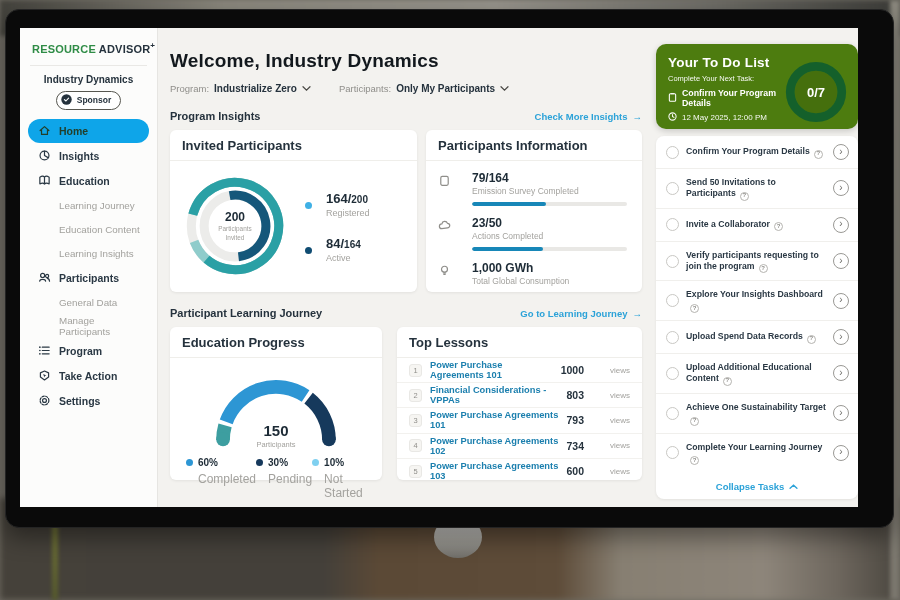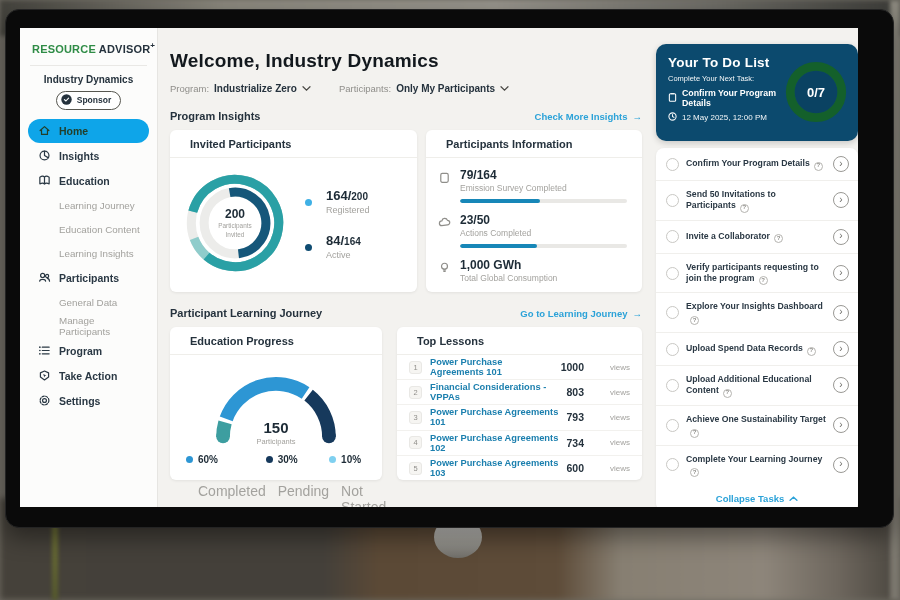--- a/index.html
+++ b/index.html
@@ -45,68 +45,68 @@
   .page-title{font-size:19px;font-weight:bold;color:#12181d;margin:22px 0 11px;letter-spacing:.2px}
   .filters{display:flex;gap:28px;align-items:center;margin-bottom:16px}
   .filter{display:flex;gap:5px;font-size:9.5px;color:#8f8e8a;cursor:pointer}
   .f-value{font-size:10px;font-weight:bold;color:#25323d}
   .chev svg{stroke:#4a4a46;fill:none;stroke-width:1.4;stroke-linecap:round}
   .sec-row{display:flex;justify-content:space-between;align-items:center;margin:0 0 8px}
   .sec-title{font-size:11px;font-weight:bold;color:#25323d}
   .sec-link{display:flex;gap:5px;align-items:center;font-size:9.5px;font-weight:bold;color:#2ba2d8;cursor:pointer;text-decoration:none}
   .cards-row{display:flex;margin-bottom:15px}
   .card{background:#fff;border-radius:6px;box-shadow:0 1px 3px rgba(0,0,0,.07)}
-  .card-title{padding:8px 20px 7px;font-size:11px;font-weight:bold;color:#25323d;border-bottom:1px solid #efeeea}
+  .card-title{padding:8px 12px 7px;font-size:13px;font-weight:bold;color:#25323d;border-bottom:1px solid #efeeea}
 
   .card-invited{width:247px;height:162px;margin-right:9px}
   .card-pinfo{width:216px;height:162px}
   .donut-body{display:flex;align-items:center;padding:8px 4px 0 8px}
   .donut-wrap{position:relative;width:114px;height:114px}
   .donut-center{position:absolute;inset:0;display:flex;flex-direction:column;align-items:center;justify-content:center;text-align:center}
   .dc-num{font-size:12px;font-weight:bold;color:#1d2b36}
   .dc-label{font-size:6.4px;color:#a3a29e;width:48px;line-height:1.3;margin-top:1px}
   .legend-col{display:flex;flex-direction:column;justify-content:center;gap:16px;margin-left:13px}
   .lg-item{display:flex;gap:14px;align-items:center}
   .lg-dot{width:7px;height:7px;border-radius:50%;margin-top:4px;flex:none}
   .lg-num{font-size:13px;font-weight:bold;color:#1d2b36;line-height:1.1}
   .lg-den{font-size:10px}
   .lg-label{font-size:9px;color:#a3a29e;margin-top:1px}
 
   .stats{padding:10px 12px 0}
-  .stat{display:flex;gap:9px;margin-bottom:10px}
+  .stat{display:flex;gap:21px;margin-bottom:10px}
   .stat .ic{color:#8f8e8a;margin-top:2px}
   .stat-main{flex:1}
   .stat-val{font-size:12px;font-weight:bold;color:#1d2b36}
   .stat-label{font-size:8.5px;color:#a3a29e;margin:1px 0 6px}
   .bar{height:4px;background:#e9e8e5;border-radius:2px;overflow:hidden;width:98%}
   .bar-fill{height:100%;border-radius:2px}
 
   .card-edu{width:212px;height:153px;margin-right:15px}
   .card-lessons{width:245px;height:153px}
   .gauge-wrap{position:relative;width:150px;height:84px;margin:7px auto 0}
   .gauge-center{position:absolute;left:0;right:0;bottom:0;text-align:center}
   .gc-num{font-size:15px;font-weight:bold;color:#1d2b36;line-height:1}
   .gc-label{font-size:7.5px;color:#a3a29e;margin-top:2px}
   .edu-legend{display:flex;justify-content:space-between;padding:8px 14px 0 16px}
   .el-item{display:flex;gap:5px;align-items:flex-start}
   .el-dot{width:7px;height:7px;border-radius:50%;margin-top:2px;flex:none}
   .el-pct{font-size:10px;font-weight:bold;color:#1d2b36;line-height:1.1}
-  .el-label{font-size:14px;color:#a3a29e;margin-top:18px}
+  .el-label{font-size:12px;color:#a3a29e;margin-top:4px}
 
   .lesson{display:flex;align-items:center;gap:8px;padding:0 12px;height:25.2px;border-bottom:1px solid #f2f1ee}
   .lesson:last-child{border-bottom:none}
   .rank{width:13px;height:13px;border-radius:3px;background:#f6f5f2;border:1px solid #e9e8e5;color:#8f8e8a;
     font-size:7.5px;display:flex;align-items:center;justify-content:center;flex:none}
   .l-title{flex:1;font-size:9.3px;font-weight:bold;color:#1b7fae;cursor:pointer}
   .l-views{font-size:10.5px;font-weight:bold;color:#25323d}
   .l-vlabel{font-size:8px;color:#a3a29e;margin-left:18px}
 
   
   .rightcol{position:absolute;left:636px;top:16px;width:202px}
-  .todo-hero{position:relative;background:#0c4a6e;border-radius:10px;height:97px;padding:11px 76px 10px 12px;
+  .todo-hero{position:relative;background:#4d7c0f;border-radius:10px;height:85px;padding:11px 76px 10px 12px;
     color:#fff;overflow:hidden;box-shadow:0 2px 6px rgba(0,0,0,.18)}
   .th-title{font-size:13.5px;font-weight:bold;letter-spacing:.2px}
   .th-sub{font-size:7.5px;margin-top:4px;opacity:.95}
   .th-task{display:flex;gap:5px;align-items:center;font-size:8.8px;font-weight:bold;margin-top:5px}
   .th-due{display:flex;gap:5px;align-items:center;font-size:8px;margin-top:4px;opacity:.95}
   .th-ring{position:absolute;right:8px;top:14px;width:68px;height:68px}
   .ring-num{position:absolute;inset:0;display:flex;align-items:center;justify-content:center;font-size:13px;font-weight:bold;color:#fff}
   .hero-ic svg{stroke:#fff;fill:none;stroke-width:1.2;stroke-linecap:round;stroke-linejoin:round}
 
   .tasks-card{background:#fff;border-radius:8px;margin-top:7px;box-shadow:0 1px 3px rgba(0,0,0,.07)}

